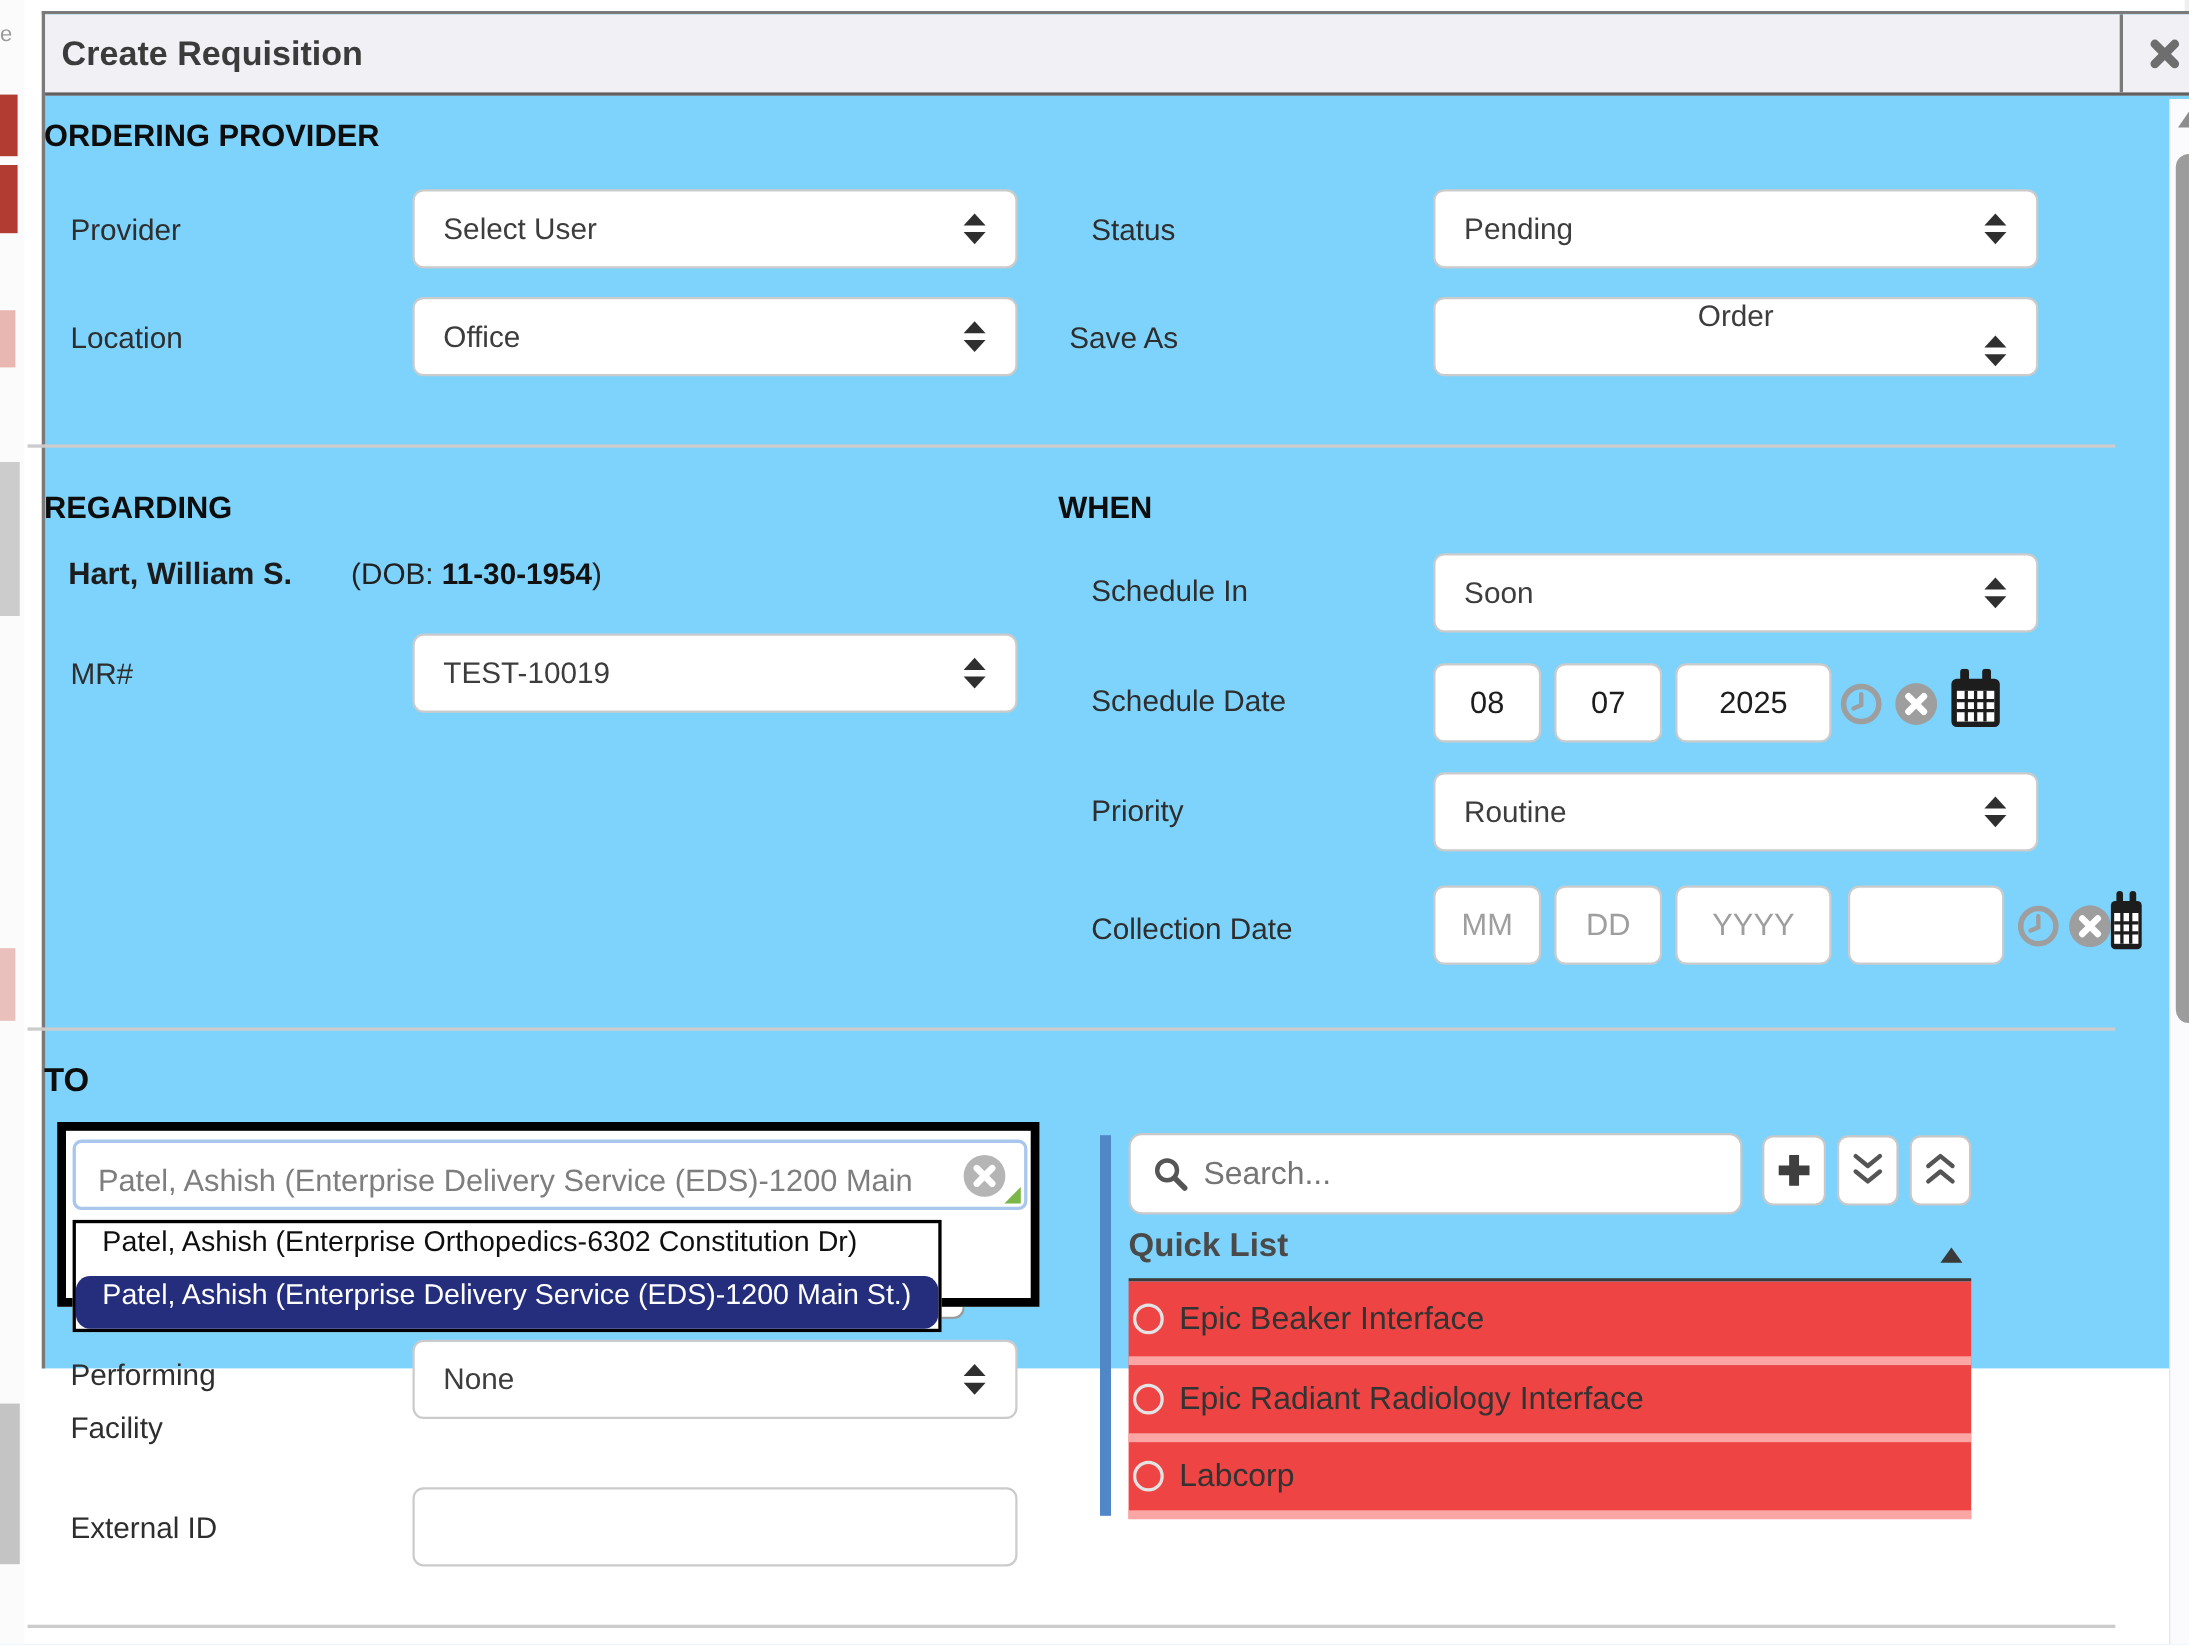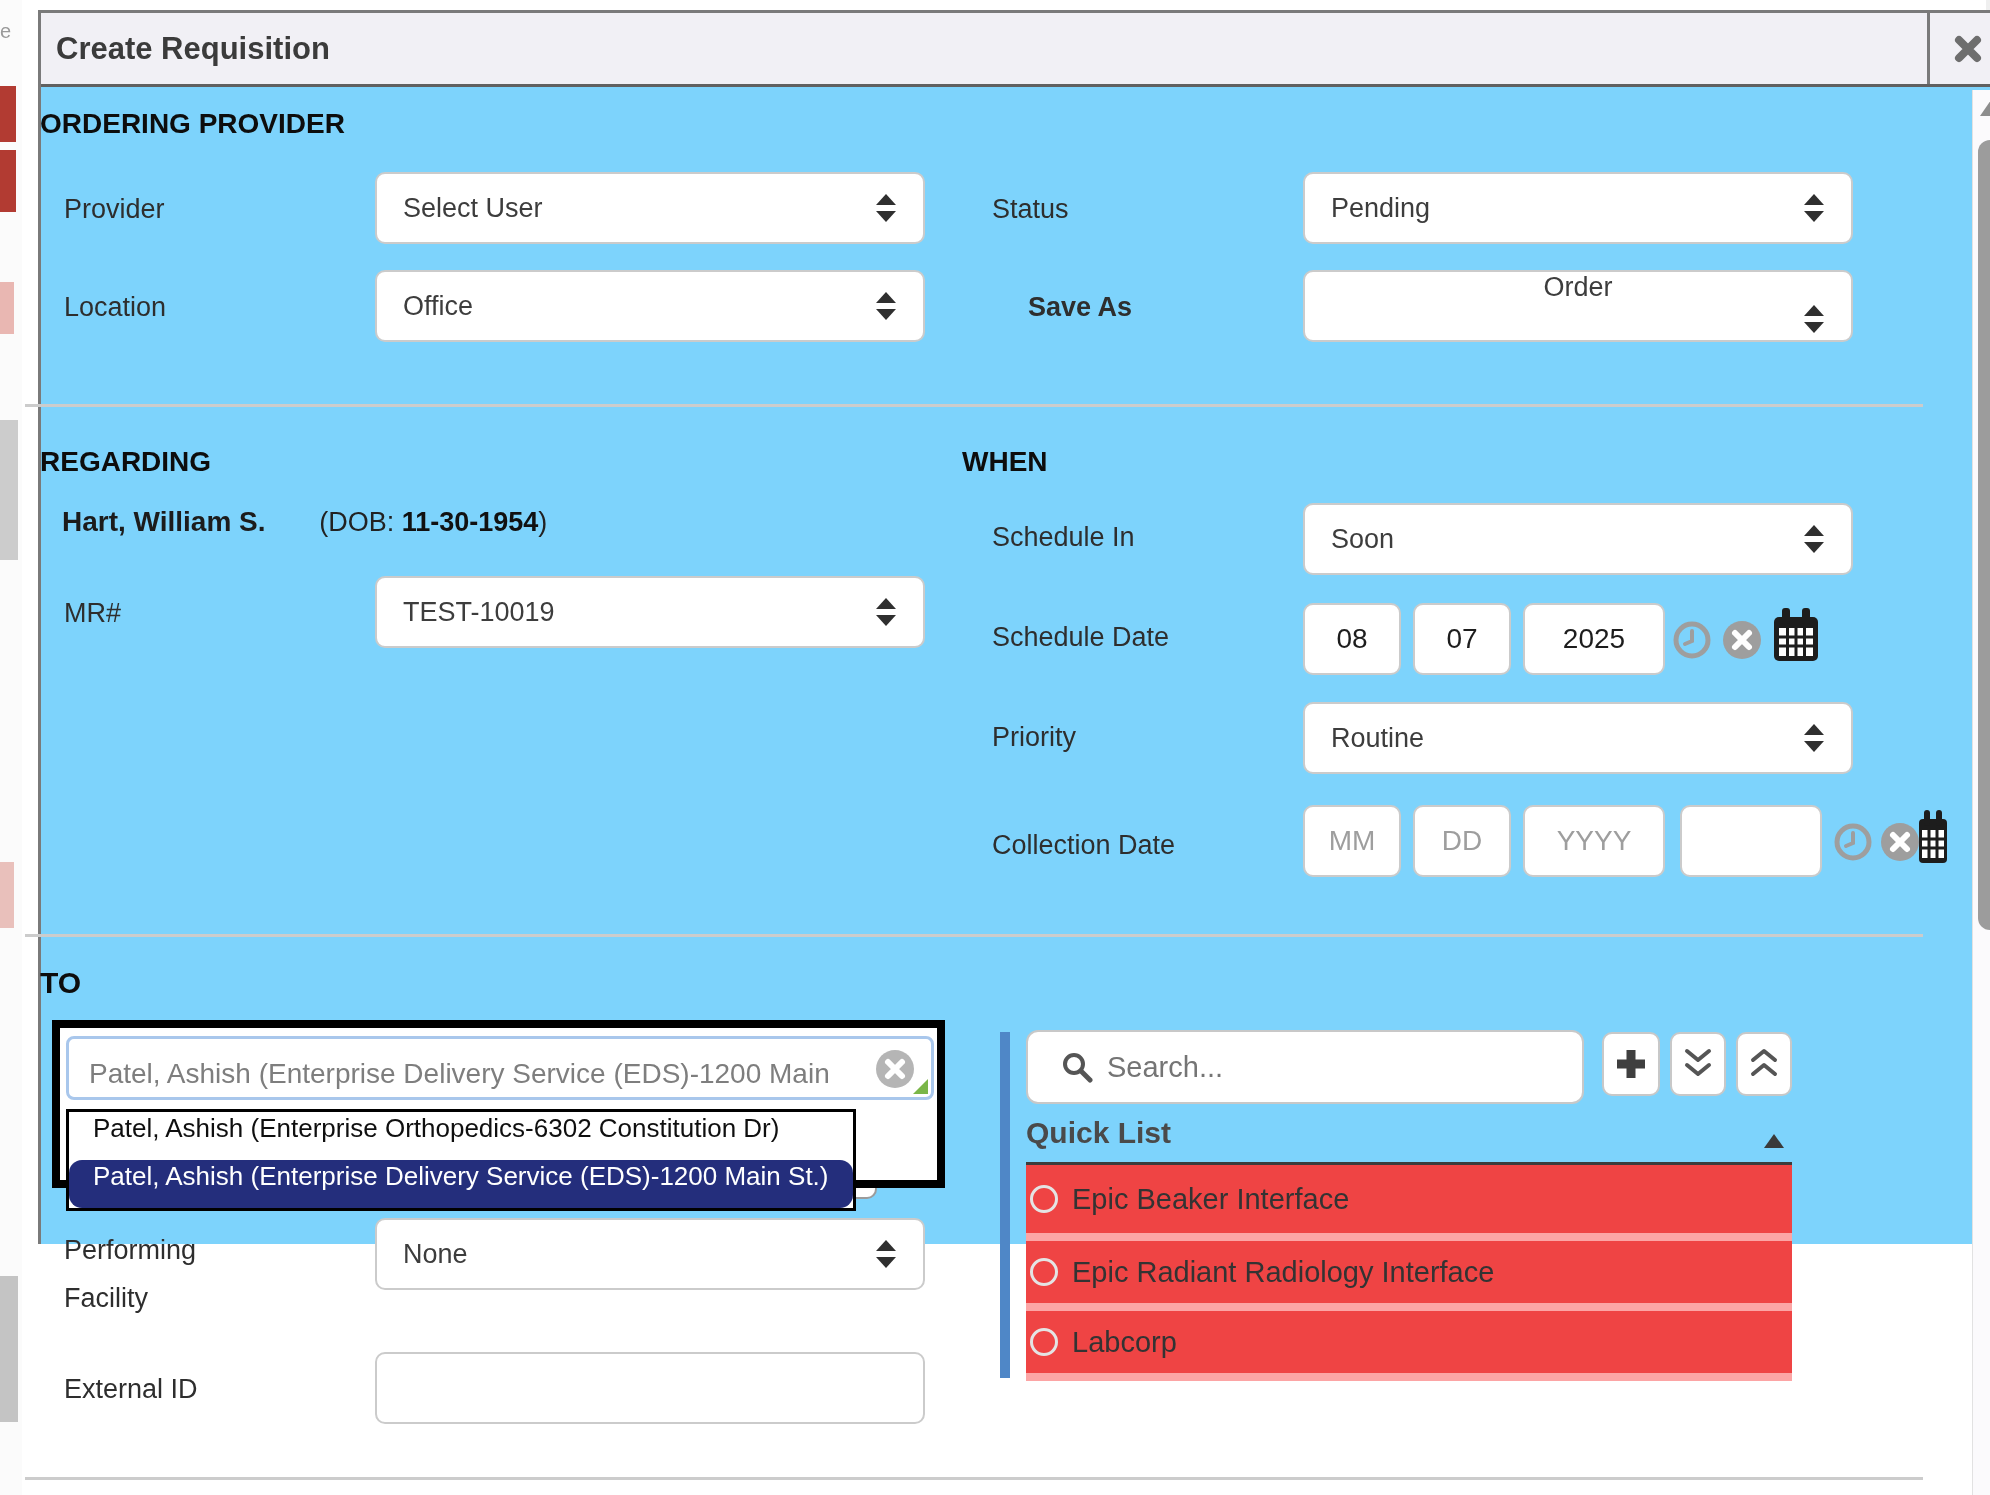--- a/index.html
+++ b/index.html
@@ -102,21 +102,21 @@
   .btn-fragment {
     position:absolute; height:13px; background:#fff; z-index:1;
     border:2px solid #9b9b9b; border-top:none; border-radius:0 0 10px 10px;
   }
 
   
   .accent-bar { left:1000px; top:1032px; width:10px; height:346px; background:#4f87c7; }
   .searchbox {
     left:1026px; top:1030px; width:558px; height:74px;
     border:2px solid #c8c8c8; border-radius:12px; background:#fff;
-    display:flex; align-items:center; padding-left:33px;
+    display:flex; align-items:center; padding-left:20px;
   }
   .searchbox input {
     border:none; outline:none; flex:1; font-size:29px; margin-left:14px;
     font-family:"Liberation Sans", sans-serif; color:#3c3c3c; background:transparent;
   }
   .sq-btn {
     position:absolute; top:1032px; height:64px; background:#fff;
     border:2px solid #c8c8c8; border-radius:10px;
     display:flex; align-items:center; justify-content:center; cursor:pointer;
   }
@@ -192,21 +192,21 @@
 
   <div class="abs f-label" style="left:64px; top:292px;">Location</div>
   <div class="selectbox" style="left:375px; top:270px; width:550px;">
     <span class="val">Office</span>
     <svg class="icon caret" width="22" height="32" viewBox="0 0 22 32">
       <polygon points="11,2 21,13 1,13" fill="#2f2f2f"></polygon>
         <polygon points="11,30 21,19 1,19" fill="#2f2f2f"></polygon>
     </svg>
   </div>
 
-  <div class="abs f-label" style="left:1028px; top:292px;font-weight:bold;">Save As</div>
+  <div class="abs f-label" style="left:972px; top:292px;">Save As</div>
   <div class="selectbox" style="left:1303px; top:270px; width:550px;flex-direction:column;">
     <span class="val">Order</span>
     <svg class="icon caret" width="22" height="32" viewBox="0 0 22 32">
       <polygon points="11,2 21,13 1,13" fill="#2f2f2f"></polygon>
         <polygon points="11,30 21,19 1,19" fill="#2f2f2f"></polygon>
     </svg>
   </div>
 
   <div class="divider" style="top:404px;"></div>
 

